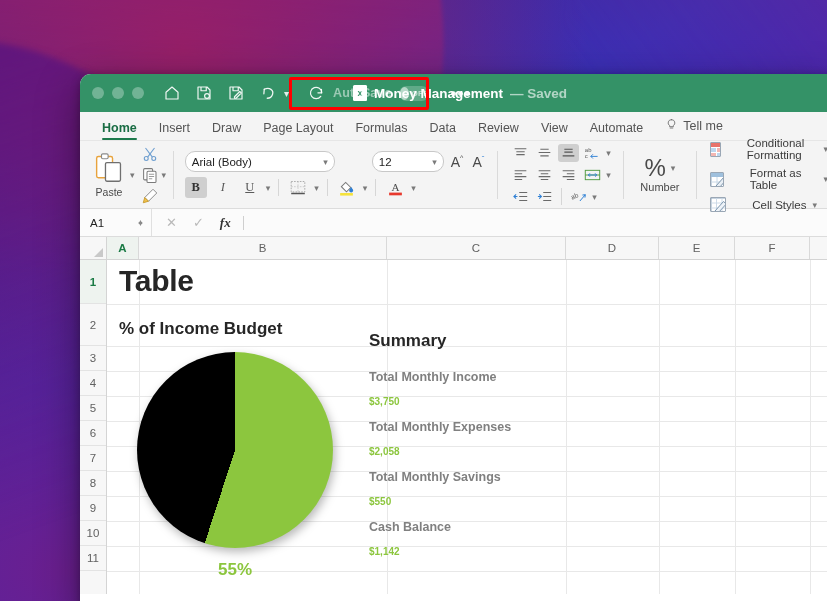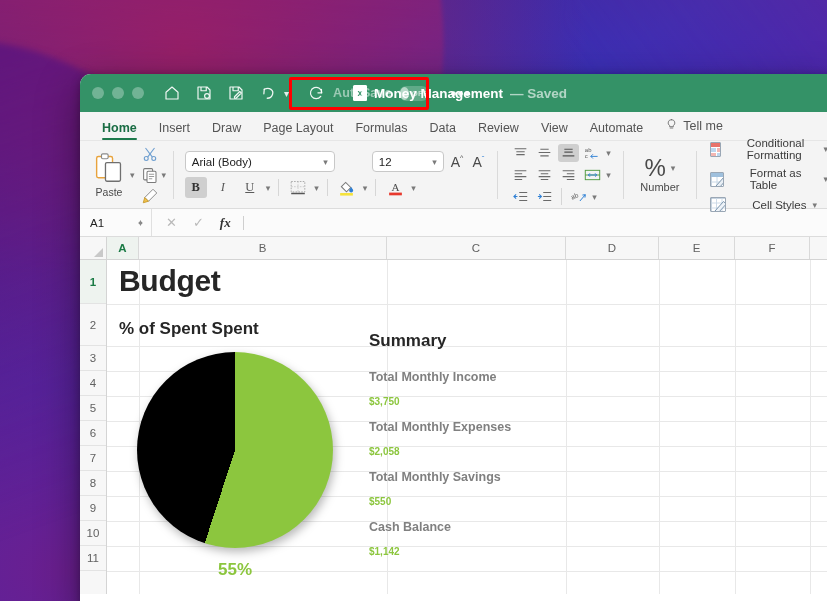--- a/index.html
+++ b/index.html
@@ -194,21 +194,21 @@
     display: flex; flex-direction: column; gap: 3px;
     align-items: flex-start; margin-left: 6px;
   }
   .mini-row { display: flex; align-items: center; gap: 3px; }
   .chev { color: #7a7a7a; font-size: 9px; }
 
   
   .font-grp { display: flex; flex-direction: column; gap: 5px; padding: 0 4px; }
   .font-row1, .font-row2 { display: flex; align-items: center; gap: 5px; }
   .fbox {
-    background: #fff; border: 1px solid #c8c8c8; border-radius: 4px;
+    background: #fff; border: 1px solid #c8c8c8; border-radius: 10px;
     height: 21px; display: flex; align-items: center;
     padding: 0 6px; font-size: 11.5px; color: #222;
     position: relative;
   }
   .fbox .chev { margin-left: auto; padding-left: 10px; }
   .fname { width: 150px; }
   .fsize { width: 72px; margin-left: 32px; }
   .gsz {
     font-size: 14px; color: #4a4a4a; padding: 0 2px;
     display: flex; align-items: flex-start;
@@ -740,22 +740,22 @@
         <div class="hline" style="top:136px"></div>
         <div class="hline" style="top:161px"></div>
         <div class="hline" style="top:186px"></div>
         <div class="hline" style="top:211px"></div>
         <div class="hline" style="top:236px"></div>
         <div class="hline" style="top:261px"></div>
         <div class="hline" style="top:286px"></div>
         <div class="hline" style="top:311px"></div>
 
         <div class="content-layer">
-          <div class="c-title">Budget</div>
-          <div class="c-pielabel">% of Spent Spent</div>
+          <div class="c-title">Table</div>
+          <div class="c-pielabel">% of Income Budget</div>
           <div class="c-summary">Summary</div>
 
           <div class="summary-list">
             <div class="s-lbl">Total Monthly Income</div>
             <div class="s-val">$3,750</div>
             <div class="s-lbl">Total Monthly Expenses</div>
             <div class="s-val">$2,058</div>
             <div class="s-lbl">Total Monthly Savings</div>
             <div class="s-val">$550</div>
             <div class="s-lbl">Cash Balance</div>

